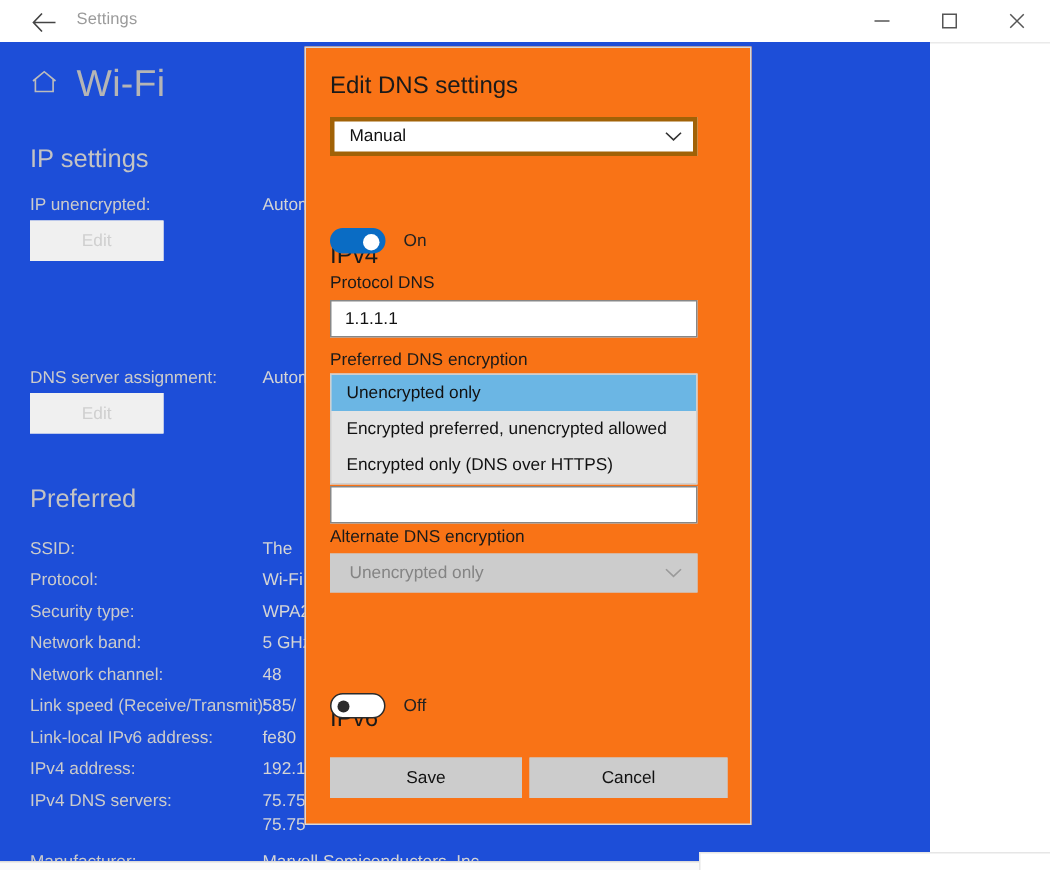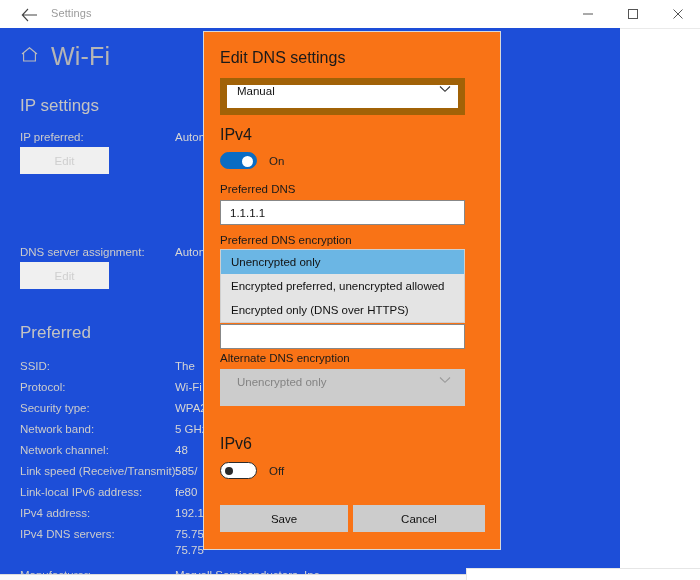--- a/index.html
+++ b/index.html
@@ -112,25 +112,25 @@
   .dlg-title {
     position: absolute;
     left: 16px; top: 17px;
     font-size: 16px;
     color: #1a1a1a;
     font-weight: 400;
   }
 
   .combo {
     position: absolute;
-    height: 37px;
-    background: #ffffff;
-    border: 7px solid #a16207;
+    height: 26px;
+    background: #ffffff;
+    border: 3px solid #a16207;
     display: flex;
-    align-items: flex-start;
+    align-items: center;
     box-sizing: border-box;
   }
   .combo .cval {
     flex: 1;
     padding-left: 10px;
     font-size: 11.5px;
     color: #111;
     white-space: nowrap;
     overflow: hidden;
   }
@@ -144,20 +144,21 @@
     border-color: #cccccc;
   }
   .combo.disabled .cval { color: #848484; }
   .combo.disabled .chev { color: #9a9a9a; }
 
   .grp-head {
     position: absolute;
     font-size: 16px;
     color: #1a1a1a;
     font-weight: 400;
+    margin-top: 36px;
   }
 
   
   .toggle-row { position: absolute; display:flex; align-items:center; }
   .switch {
     width: 37px; height: 17px;
     border-radius: 9px;
     position: relative;
     box-sizing: border-box;
   }
@@ -277,21 +278,21 @@
   <div class="page-head">
     <span class="home-icon">
       <svg width="19" height="17" viewBox="0 0 19 17">
         <path d="M2 8 L9.5 1.8 L17 8 M3.6 7 V15 H15.4 V7" stroke="#bcbcbc" stroke-width="1.1" fill="none"></path>
       </svg>
     </span>
     <span class="page-title">Wi-Fi</span>
   </div>
 
   <div class="section-h" style="left:20px; top:68px;">IP settings</div>
-  <div class="row-label" style="left:20px; top:103px;">IP preferred:</div>
+  <div class="row-label" style="left:20px; top:103px;">IP unencrypted:</div>
   <div class="row-value" style="top:103px;">Automatic (DHCP)</div>
   <div class="ghost-btn" style="left:20px; top:119px;">Edit</div>
 
   <div class="row-label" style="left:20px; top:218px;">DNS server assignment:</div>
   <div class="row-value" style="top:218px;">Automatic (DHCP)</div>
   <div class="ghost-btn" style="left:20px; top:234px;">Edit</div>
 
   <div class="section-h" style="left:20px; top:295px;">Preferred</div>
 
   <div class="row-label" style="left:20px; top:332px;">SSID:</div>
@@ -349,21 +350,21 @@
 
   <div class="grp-head" style="left:16px; top:94px;">IPv4</div>
 
   <div class="toggle-row" style="left:16px; top:120px;">
     <span class="switch on">
         <span class="knob"></span>
       </span>
     <span class="switch-label">On</span>
   </div>
 
-  <div class="field-label" style="left:16px; top:151px;">Preferred DNS</div>
+  <div class="field-label" style="left:16px; top:151px;">Protocol DNS</div>
   <div class="textbox" style="left:16px; top:168px; width:245px;">1.1.1.1</div>
 
   <div class="field-label" style="left:16px; top:202px;">Preferred DNS encryption</div>
 
   <div class="dd-list" style="left:16px; top:217px; width:245px;">
     <div class="dd-item selected">Unencrypted only</div>
     <div class="dd-item">Encrypted preferred, unencrypted allowed</div>
     <div class="dd-item">Encrypted only (DNS over HTTPS)</div>
   </div>
 

